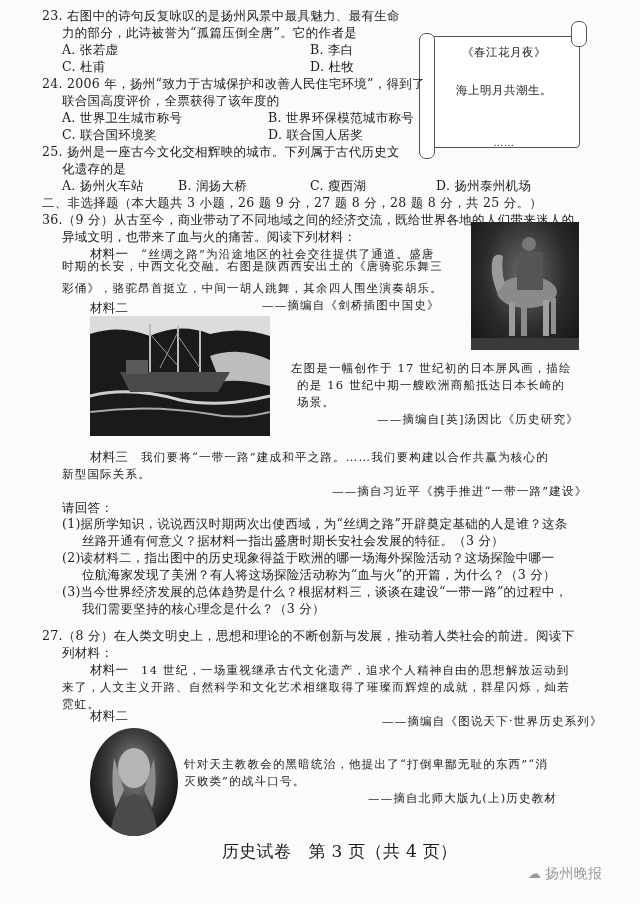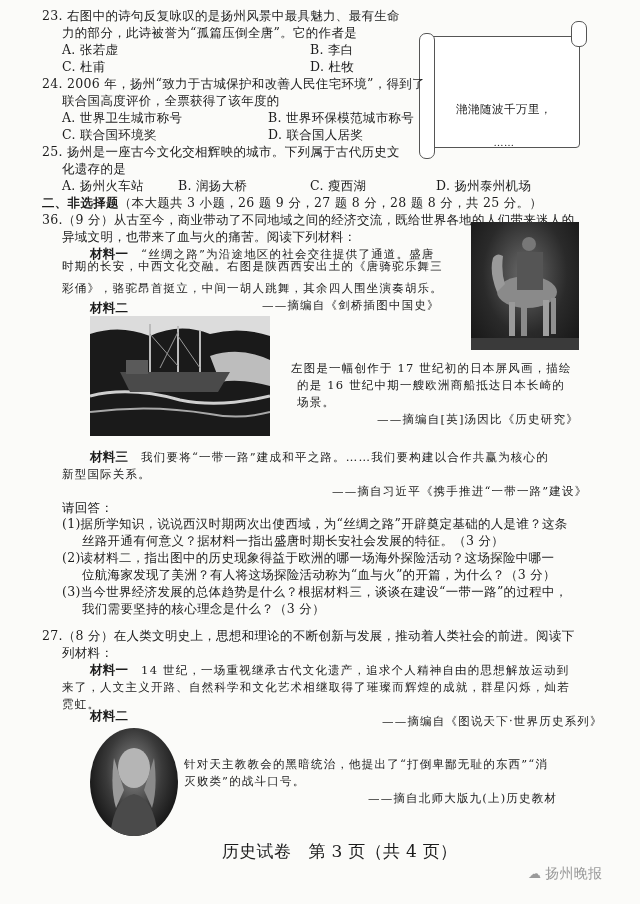--- a/index.html
+++ b/index.html
@@ -4,21 +4,21 @@
 <style>
   html, body { margin: 0; padding: 0; }
   body {
     width: 640px; height: 904px; position: relative; overflow: hidden;
     background: #fbfbf9; color: #1c1c1c;
     font-family: "DejaVu Serif", "Liberation Serif", serif;
     font-size: 12.5px;
   }
   .ln { position: absolute; white-space: nowrap; line-height: 16px; letter-spacing: 0.3px; }
   .sm { font-size: 11.5px; letter-spacing: 1.2px; }
-  .b { font-weight: bold; }
+  .b { font-weight: normal; }
   .img { position: absolute; overflow: hidden; }
   .scroll {
     position: absolute; left: 428px; top: 36px; width: 150px; height: 110px;
     border: 1px solid #555; border-radius: 4px; background: #fff;
   }
   .scroll:before {
     content: ""; position: absolute; left: -10px; top: -4px; width: 14px; height: 124px;
     border: 1px solid #555; border-radius: 7px; background: #fff;
   }
   .scroll:after {
@@ -31,21 +31,22 @@
 <body>
 
 <div class="ln" style="left:42px;top:8px">23. 右图中的诗句反复咏叹的是扬州风景中最具魅力、最有生命</div>
 <div class="ln" style="left:62px;top:25px">力的部分，此诗被誉为“孤篇压倒全唐”。它的作者是</div>
 <div class="ln" style="left:62px;top:42px">A. 张若虚</div>
 <div class="ln" style="left:310px;top:42px">B. 李白</div>
 <div class="ln" style="left:62px;top:59px">C. 杜甫</div>
 <div class="ln" style="left:310px;top:59px">D. 杜牧</div>
 
 <div class="scroll">
-  <div class="poem" style="top:63px">滟滟随波千万里，</div>
+  <div class="poem" style="top:6px">《春江花月夜》</div>
+  <div class="poem" style="top:44px">海上明月共潮生。</div>
   <div class="poem" style="top:96px;font-size:10px">……</div>
 </div>
 
 <div class="ln" style="left:42px;top:76px">24. 2006 年，扬州“致力于古城保护和改善人民住宅环境”，得到了</div>
 <div class="ln" style="left:62px;top:93px">联合国高度评价，全票获得了该年度的</div>
 <div class="ln" style="left:62px;top:110px">A. 世界卫生城市称号</div>
 <div class="ln" style="left:268px;top:110px">B. 世界环保模范城市称号</div>
 <div class="ln" style="left:62px;top:127px">C. 联合国环境奖</div>
 <div class="ln" style="left:268px;top:127px">D. 联合国人居奖</div>
 

